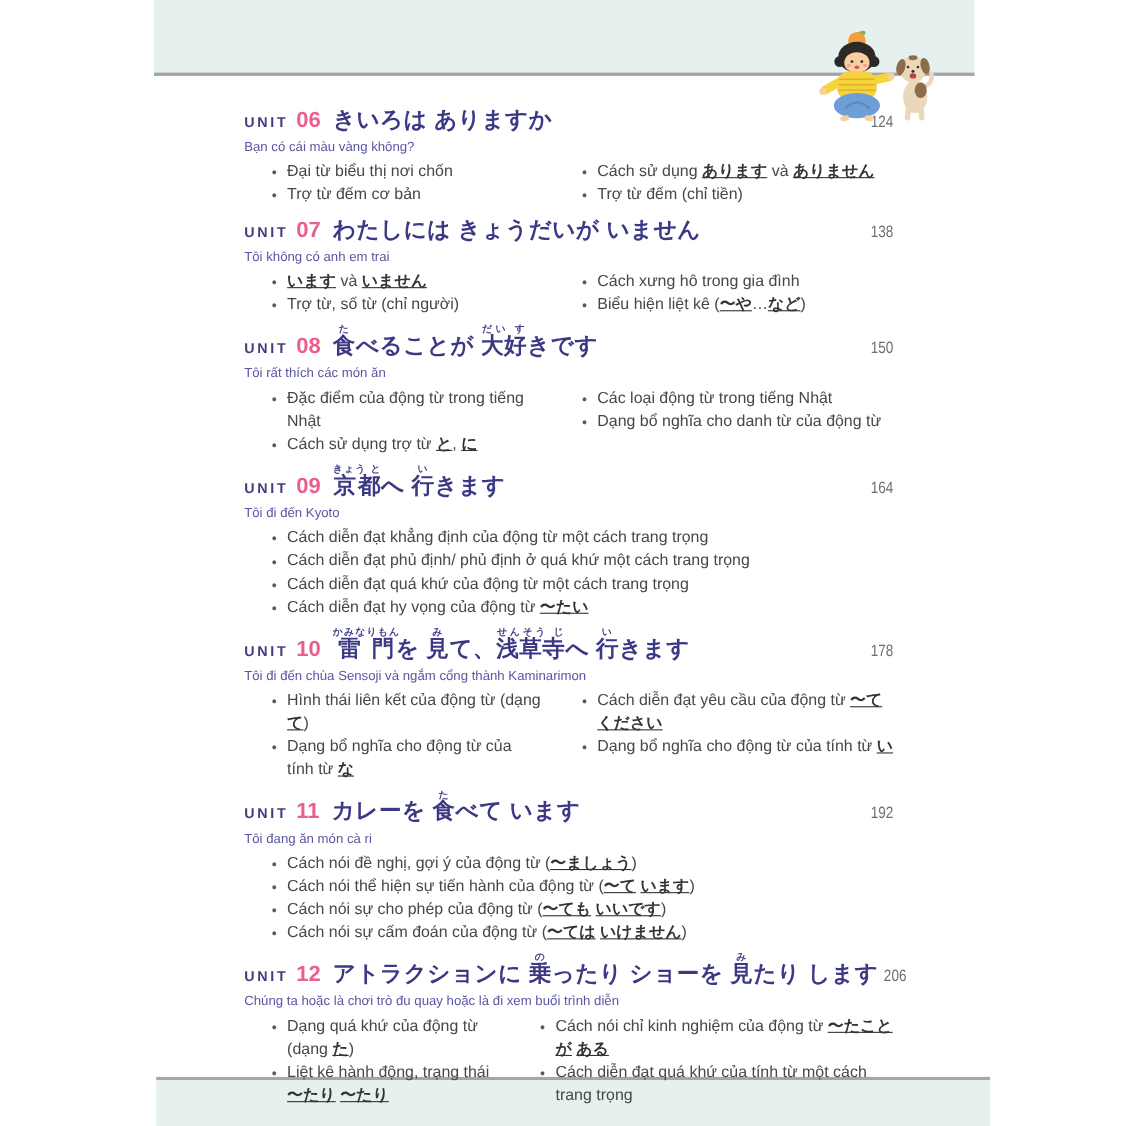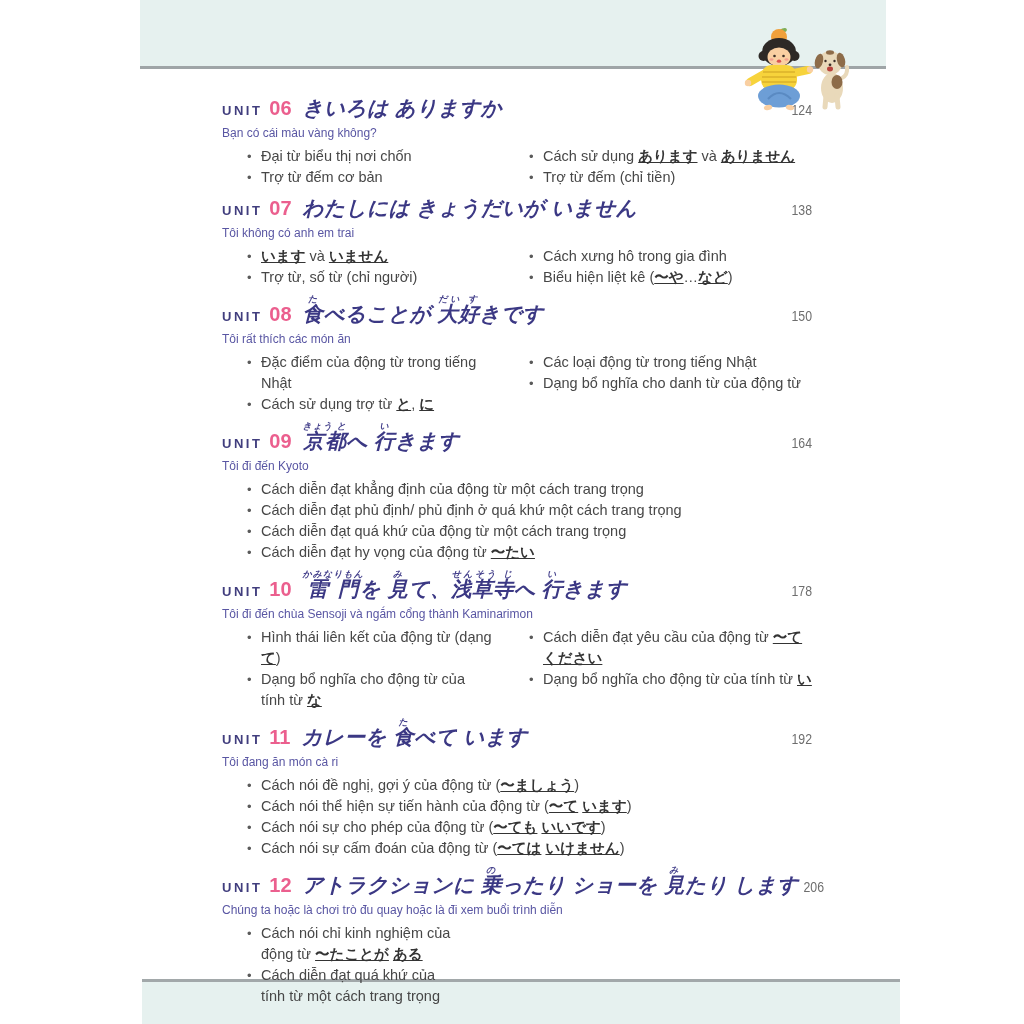--- a/index.html
+++ b/index.html
@@ -16,21 +16,21 @@
   .bottom-band{position:absolute;left:142px;top:982px;width:758px;height:42px;background:#e6f1ef;}
 
   .illustration{position:absolute;left:740px;top:26px;width:118px;height:96px;z-index:5;}
 
   .content{position:absolute;left:222px;top:94px;width:590px;z-index:2;}
 
   .unit{margin-bottom:6px;}
   .unit-head{display:flex;align-items:baseline;}
   .unit-word{font-size:13px;font-weight:bold;letter-spacing:2.5px;color:#413e7e;}
   .unit-num{font-size:20px;font-weight:bold;color:#eb5f8e;margin-left:7px;}
-  .unit-title{font-size:20.5px;font-weight:bold;color:#3b3884;margin-left:11px;letter-spacing:.5px;white-space:nowrap;font-style:italic;}
+  .unit-title{font-size:20.5px;font-weight:bold;color:#3b3884;margin-left:11px;letter-spacing:.5px;white-space:nowrap;}
   .unit-title ruby rt{font-size:9px;font-weight:600;color:#45418c;letter-spacing:1px;}
   .unit-page{margin-left:auto;font-size:15px;color:#6e6e6e;transform:scaleX(.82);transform-origin:100% 100%;}
   .unit-sub{margin-top:4px;font-size:12px;color:#5956a3;}
   .unit-bullets{margin-top:6px;}
   .unit-bullets.cols2{display:grid;grid-template-columns:270px 1fr;column-gap:0;gap:12px;}
   .unit-bullets.cols2.narrow{grid-template-columns:232px 1fr;}
   .unit-bullets ul{margin:0;padding:0 0 0 25px;list-style:none;}
   .unit-bullets li{
     font-size:14.5px;line-height:21px;color:#474747;
     padding-left:14px;position:relative;
@@ -212,20 +212,24 @@
   <section class="unit">
     <div class="unit-head">
       <span class="unit-word">UNIT</span>
       <span class="unit-num">12</span>
       <span class="unit-title">アトラクションに <ruby>乗<rt>の</rt></ruby>ったり ショーを <ruby>見<rt>み</rt></ruby>たり します</span>
       <span class="unit-page">206</span>
     </div>
     <div class="unit-sub">Chúng ta hoặc là chơi trò đu quay hoặc là đi xem buổi trình diễn</div>
     <div class="unit-bullets cols2 narrow">
             <ul>
+              <li>Dạng quá khứ của động từ (dạng <span class="jp">た</span>)</li>
+              <li>Liệt kê hành động, trạng thái <span class="jp">〜たり</span> <span class="jp">〜たり</span></li>
+            </ul>
+            <ul>
               <li>Cách nói chỉ kinh nghiệm của động từ <span class="jp">〜たことが</span> <span class="jp">ある</span></li>
               <li>Cách diễn đạt quá khứ của tính từ một cách trang trọng</li>
             </ul>
           </div>
   </section>
 </div>
 
   </main>
 
   <div class="bottom-rule"></div>

